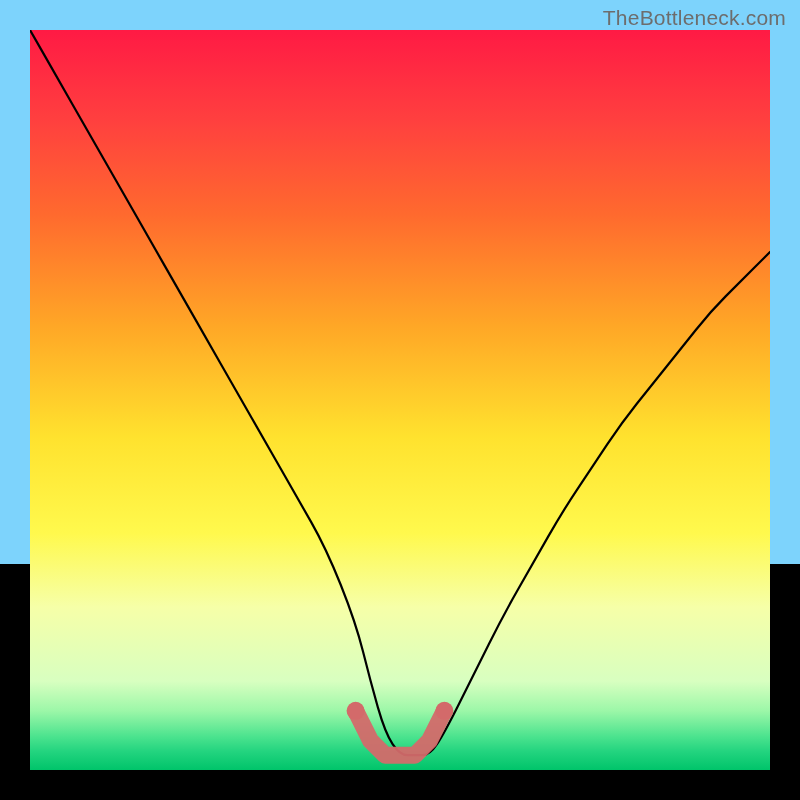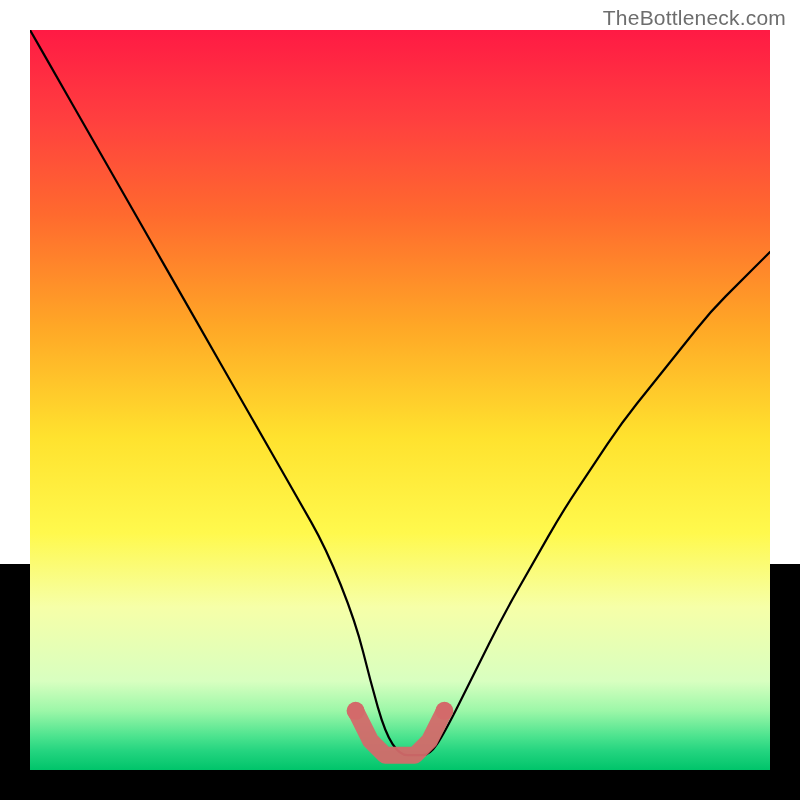--- a/index.html
+++ b/index.html
@@ -8,21 +8,21 @@
     width: 800px;
     height: 800px;
     background: #000;
     overflow: hidden;
     font-family: Arial, Helvetica, sans-serif;
   }
   .stage {
     position: relative;
     width: 800px;
     height: 564px;
-    background: #ffffff;
+    background: #7dd3fc;
   }
   .watermark {
     position: absolute;
     top: 6px;
     right: 14px;
     color: #6d6d6d;
     font-size: 21px;
     font-weight: 500;
     letter-spacing: 0.2px;
     z-index: 5;

